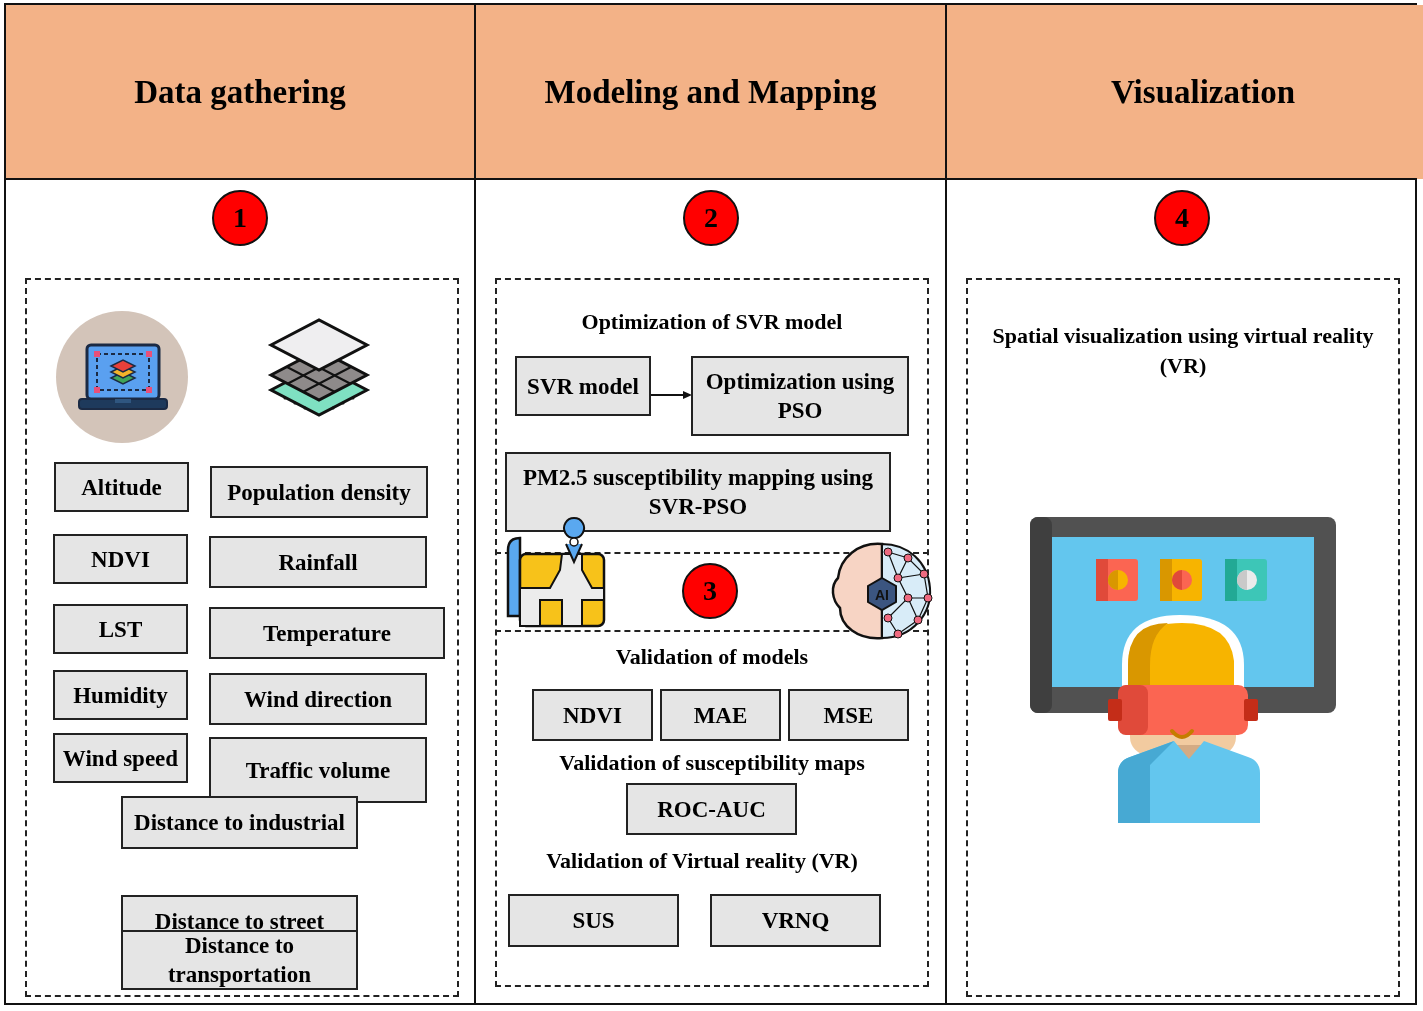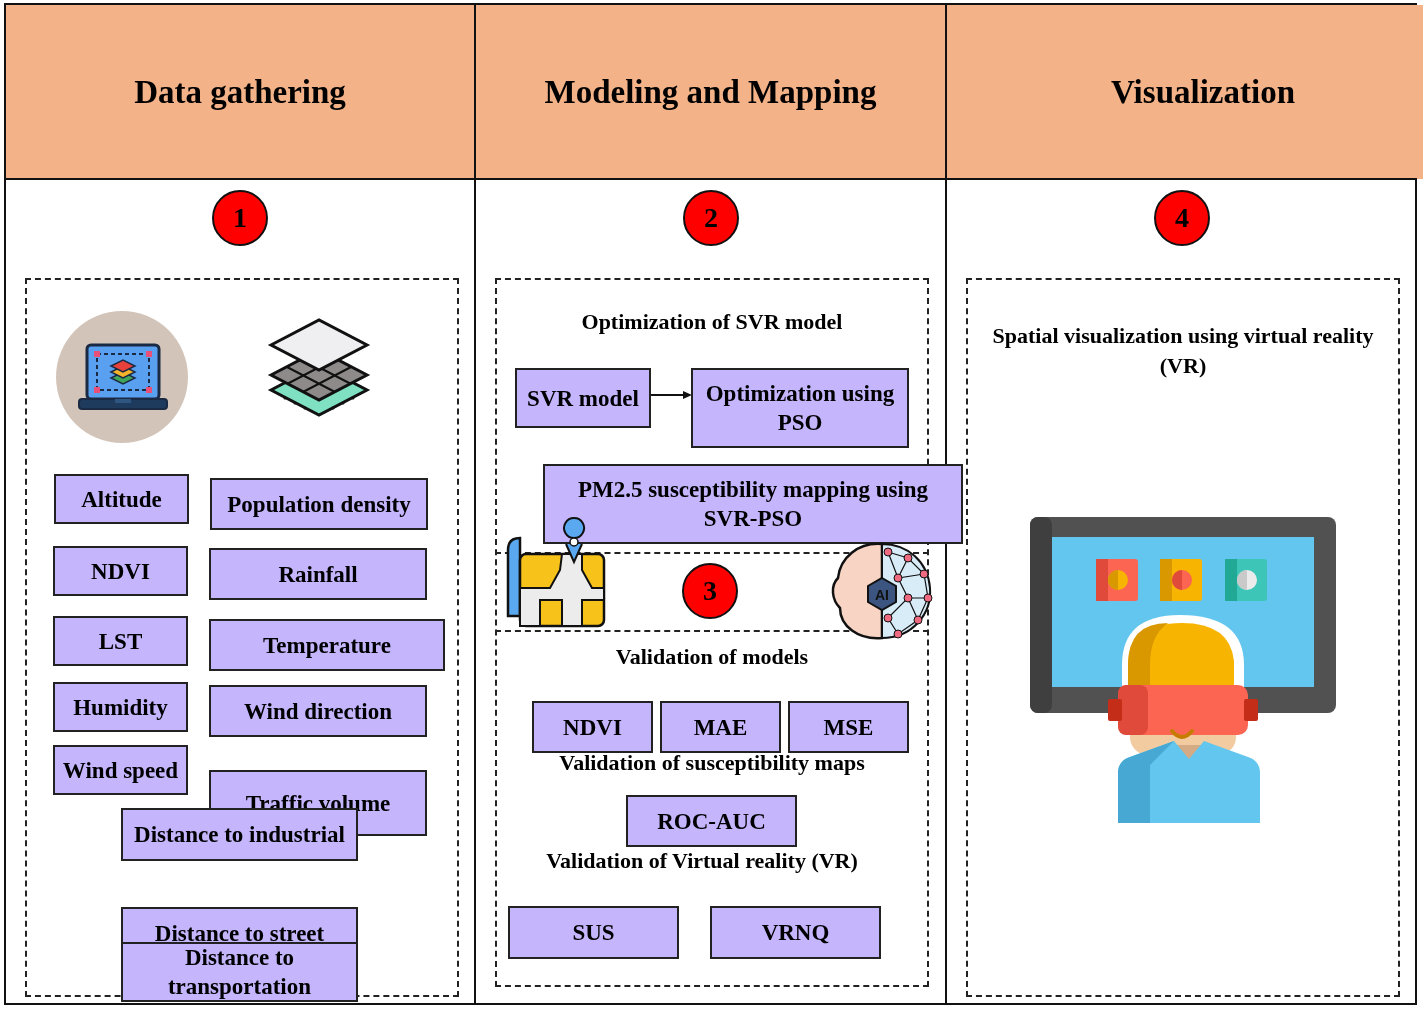--- a/index.html
+++ b/index.html
@@ -10,23 +10,23 @@
   .col-line { position:absolute; top:3px; width:2px; height:1002px; background:#111; }
   .header { position:absolute; top:5px; height:174px; background:#f3b287;
             display:flex; align-items:center; justify-content:center;
             font-weight:bold; font-size:33px; box-sizing:border-box; }
   .header-line { position:absolute; left:4px; top:178px; width:1413px; height:2px; background:#111; }
   .badge { position:absolute; width:56px; height:56px; border-radius:50%;
            background:#ff0000; border:2px solid #111; box-sizing:border-box;
            display:flex; align-items:center; justify-content:center;
            font-weight:bold; font-size:28px; }
   .dash { position:absolute; border:2px dashed #222; box-sizing:border-box; }
-  .gbox { position:absolute; background:#c4b5fd; border:2px solid #222; box-sizing:border-box;
+  .gbox { position:absolute; background:#e5e5e5; border:2px solid #222; box-sizing:border-box;
           display:flex; align-items:center; justify-content:center; text-align:center;
-          font-weight:bold; font-size:23px; line-height:29px;margin-top:12px; }
+          font-weight:bold; font-size:23px; line-height:29px; }
   .label { position:absolute; font-weight:bold; font-size:22px; text-align:center; line-height:30px; }
   svg { position:absolute; overflow:visible; }
 </style>
 </head>
 <body>
 
 <div class="frame"></div>
 <div class="col-line" style="left:474px"></div>
 <div class="col-line" style="left:945px"></div>
 
@@ -74,37 +74,37 @@
 <div class="gbox" style="left:54px; top:462px; width:135px; height:50px">Altitude</div>
 <div class="gbox" style="left:53px; top:534px; width:135px; height:50px">NDVI</div>
 <div class="gbox" style="left:53px; top:604px; width:135px; height:50px">LST</div>
 <div class="gbox" style="left:53px; top:670px; width:135px; height:50px">Humidity</div>
 <div class="gbox" style="left:53px; top:733px; width:135px; height:50px">Wind speed</div>
 
 <div class="gbox" style="left:210px; top:466px; width:218px; height:52px">Population density</div>
 <div class="gbox" style="left:209px; top:536px; width:218px; height:52px">Rainfall</div>
 <div class="gbox" style="left:209px; top:607px; width:236px; height:52px">Temperature</div>
 <div class="gbox" style="left:209px; top:673px; width:218px; height:52px">Wind direction</div>
-<div class="gbox" style="left:209px; top:758px; width:218px; height:66px">Traffic volume</div>
+<div class="gbox" style="left:209px; top:737px; width:218px; height:66px">Traffic volume</div>
 
 <div class="gbox" style="left:121px; top:796px; width:237px; height:53px">Distance to industrial</div>
 <div class="gbox" style="left:121px; top:895px; width:237px; height:52px">Distance to street</div>
 <div class="gbox" style="left:121px; top:930px; width:237px; height:60px; padding:0 40px">Distance to transportation</div>
 
 <div class="dash" style="left:495px; top:278px; width:434px; height:709px"></div>
 <div class="dash" style="left:495px; top:552px; width:434px; height:80px; border-left:none; border-right:none"></div>
 
 <div class="label" style="left:497px; top:307px; width:430px">Optimization of SVR model</div>
 <div class="gbox" style="left:515px; top:356px; width:136px; height:60px">SVR model</div>
 <svg style="left:651px; top:390px" width="42" height="10" viewBox="0 0 42 10">
   <line x1="0" y1="5" x2="34" y2="5" stroke="#111" stroke-width="2"></line>
   <path d="M32 1 L41 5 L32 9 Z" fill="#111"></path>
 </svg>
 <div class="gbox" style="left:691px; top:356px; width:218px; height:80px; padding:8px 4px">Optimization using PSO</div>
-<div class="gbox" style="left:543px; top:452px; width:420px; height:80px; padding:0 12px">PM2.5 susceptibility mapping using SVR-PSO</div>
+<div class="gbox" style="left:505px; top:452px; width:386px; height:80px; padding:0 12px">PM2.5 susceptibility mapping using SVR-PSO</div>
 
 <svg style="left:500px; top:530px" width="108" height="98" viewBox="0 0 108 98">
   <path d="M8 20 Q8 8 20 8 L20 86 L8 86 Z" fill="#5aa8f0" stroke="#111" stroke-width="2.5"></path>
   <rect x="20" y="24" width="84" height="72" rx="6" fill="#f7c21a" stroke="#111" stroke-width="2.5"></rect>
   <path d="M20 58 L50 58 L60 40 L62 24 L82 24 L82 40 L92 58 L104 58 L104 70 L82 70 L82 96 L62 96 L62 70 L40 70 L40 96 L20 96 Z" fill="#ececec" stroke="#111" stroke-width="2"></path>
   <path d="M74 8 a10 10 0 1 1 0.1 0 Z" fill="#5aa8f0" stroke="#111" stroke-width="2"></path>
   <path d="M66 14 L74 32 L82 14" fill="#5aa8f0" stroke="#111" stroke-width="2"></path>
   <circle cx="74" cy="12" r="4" fill="#fff" stroke="#111" stroke-width="1.5"></circle>
 </svg>
 

